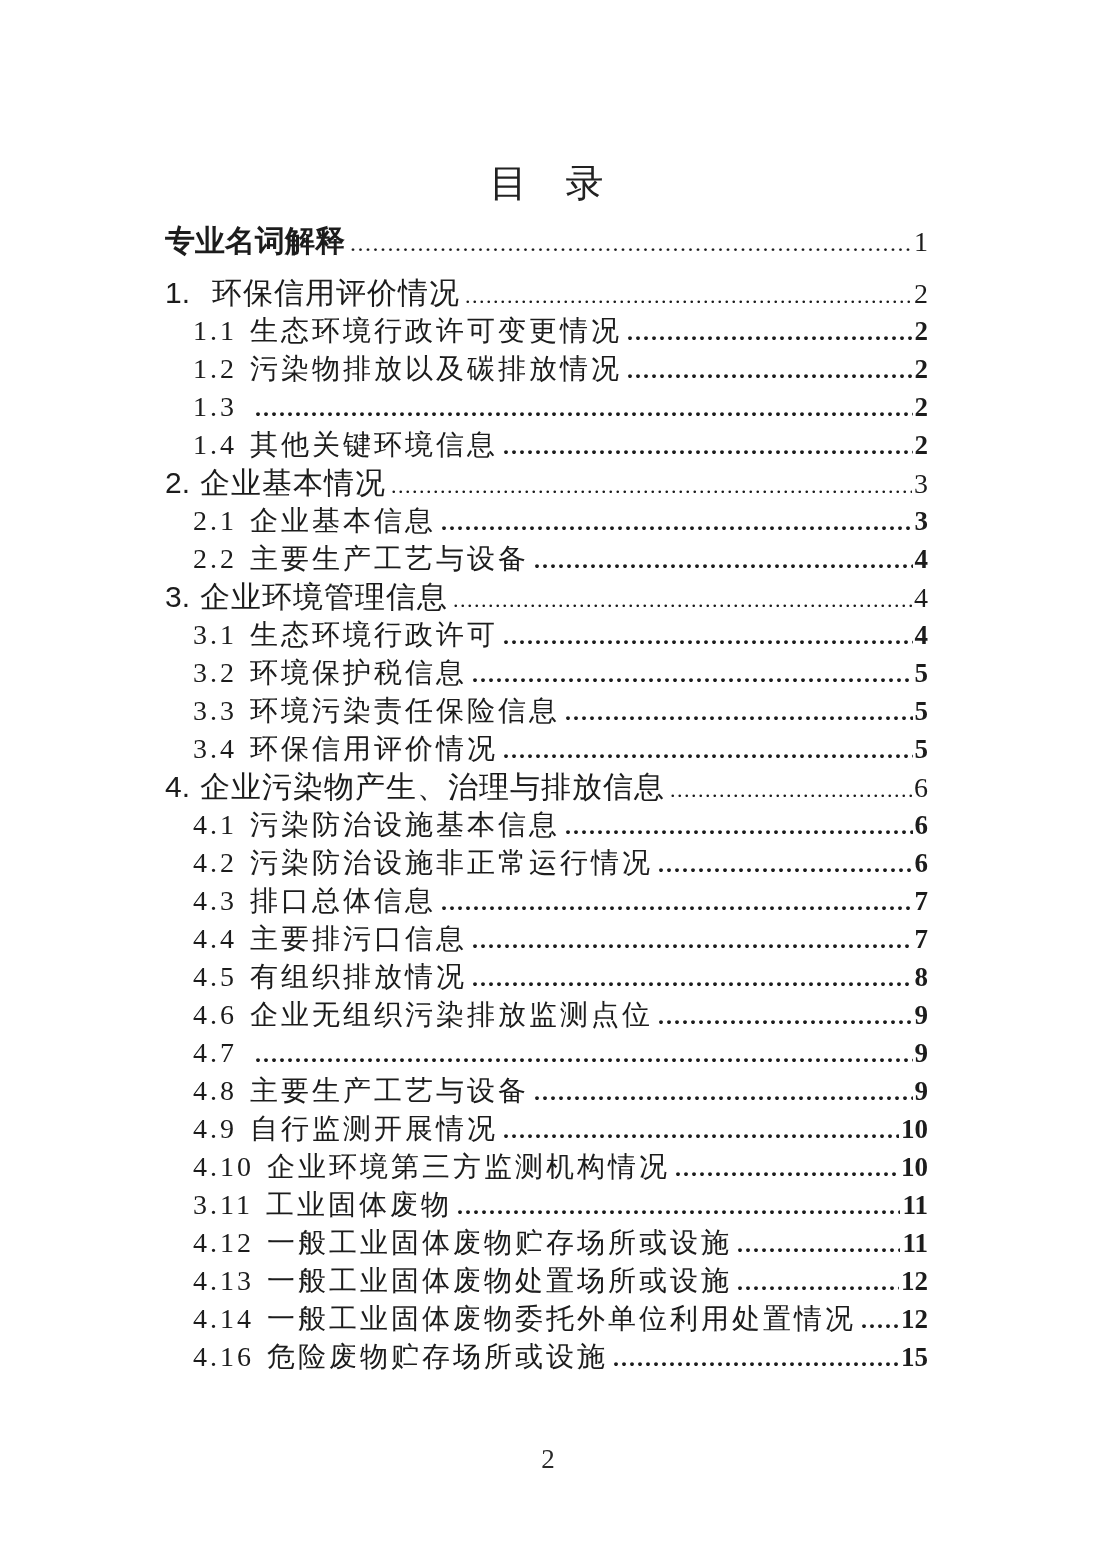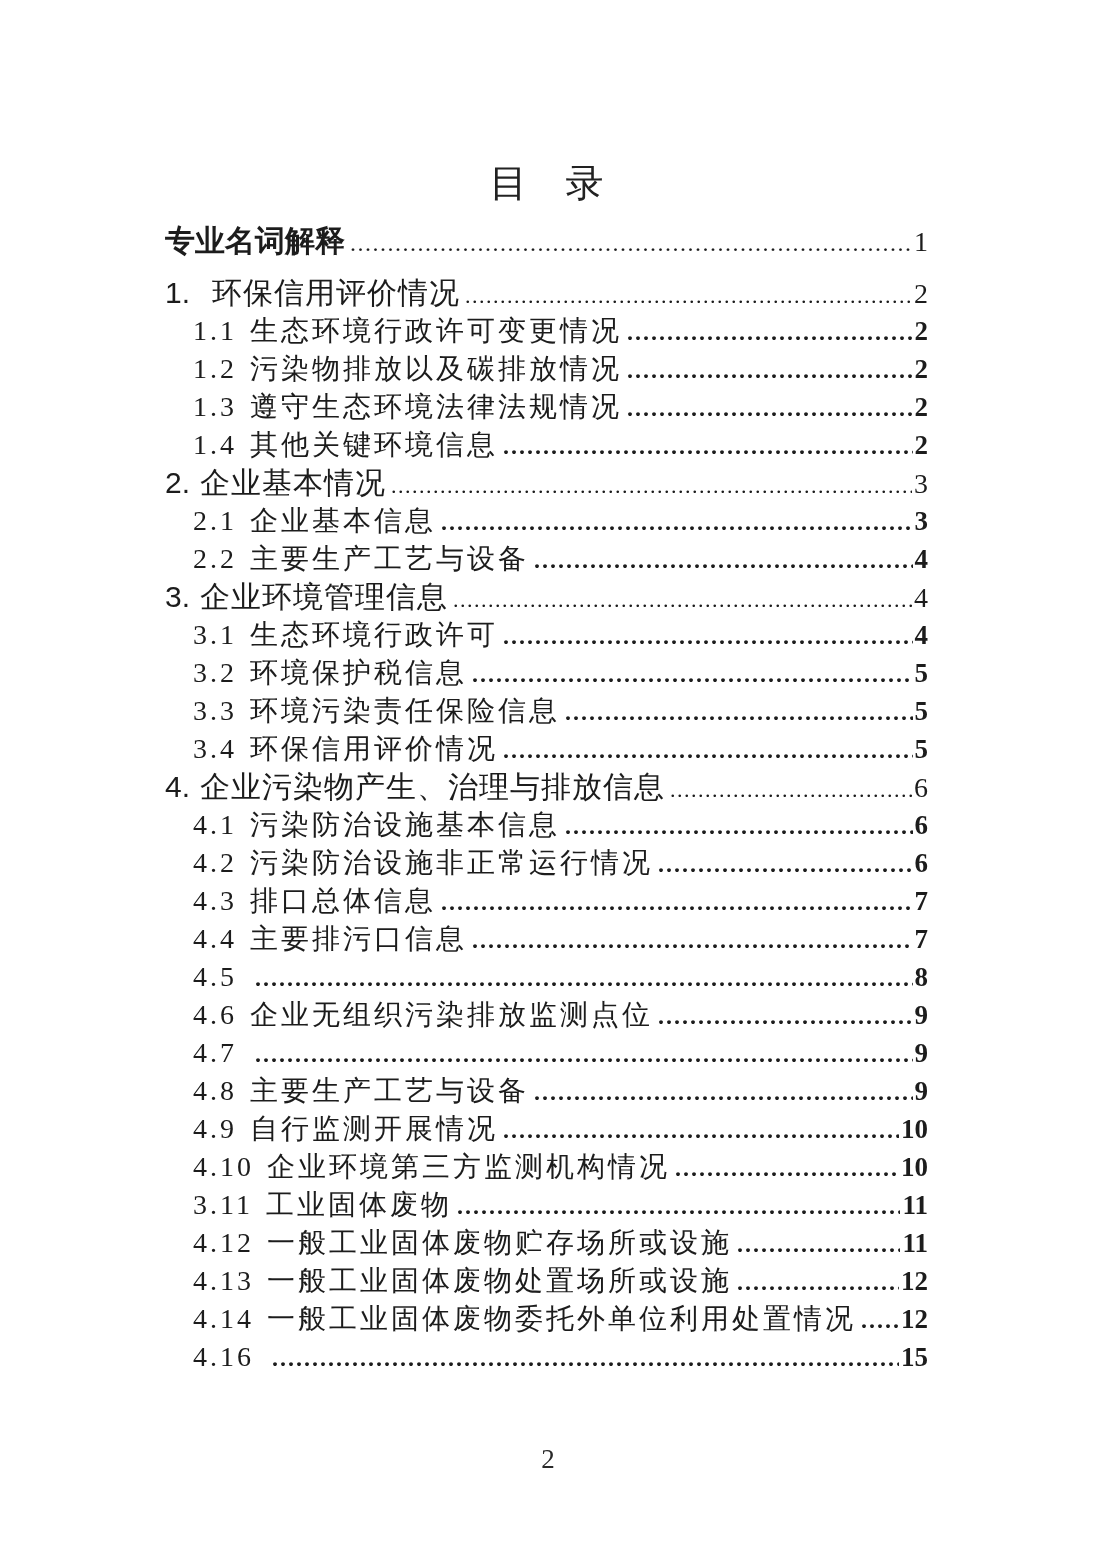--- a/index.html
+++ b/index.html
@@ -123,21 +123,20 @@
     <span class="toc-page">2</span>
   </div>
       <div class="toc-row level-2">
     <span class="toc-num">1.2</span>
     <span class="toc-title">污染物排放以及碳排放情况</span>
     <span class="toc-leader"></span>
     <span class="toc-page">2</span>
   </div>
       <div class="toc-row level-2">
     <span class="toc-num">1.3</span>
-    <span class="toc-title">遵守生态环境法律法规情况</span>
     <span class="toc-leader"></span>
     <span class="toc-page">2</span>
   </div>
       <div class="toc-row level-2">
     <span class="toc-num">1.4</span>
     <span class="toc-title">其他关键环境信息</span>
     <span class="toc-leader"></span>
     <span class="toc-page">2</span>
   </div>
       <div class="toc-row level-1">
@@ -213,20 +212,21 @@
     <span class="toc-page">7</span>
   </div>
       <div class="toc-row level-2">
     <span class="toc-num">4.4</span>
     <span class="toc-title">主要排污口信息</span>
     <span class="toc-leader"></span>
     <span class="toc-page">7</span>
   </div>
       <div class="toc-row level-2">
     <span class="toc-num">4.5</span>
+    <span class="toc-title">有组织排放情况</span>
     <span class="toc-leader"></span>
     <span class="toc-page">8</span>
   </div>
       <div class="toc-row level-2">
     <span class="toc-num">4.6</span>
     <span class="toc-title">企业无组织污染排放监测点位</span>
     <span class="toc-leader"></span>
     <span class="toc-page">9</span>
   </div>
       <div class="toc-row level-2">
@@ -271,19 +271,20 @@
     <span class="toc-page">12</span>
   </div>
       <div class="toc-row level-2">
     <span class="toc-num">4.14</span>
     <span class="toc-title">一般工业固体废物委托外单位利用处置情况</span>
     <span class="toc-leader"></span>
     <span class="toc-page">12</span>
   </div>
       <div class="toc-row level-2">
     <span class="toc-num">4.16</span>
+    <span class="toc-title">危险废物贮存场所或设施</span>
     <span class="toc-leader"></span>
     <span class="toc-page">15</span>
   </div>
     </div>
 
   <div class="page-footer">2</div>
 </div>
 
 </body></html>

